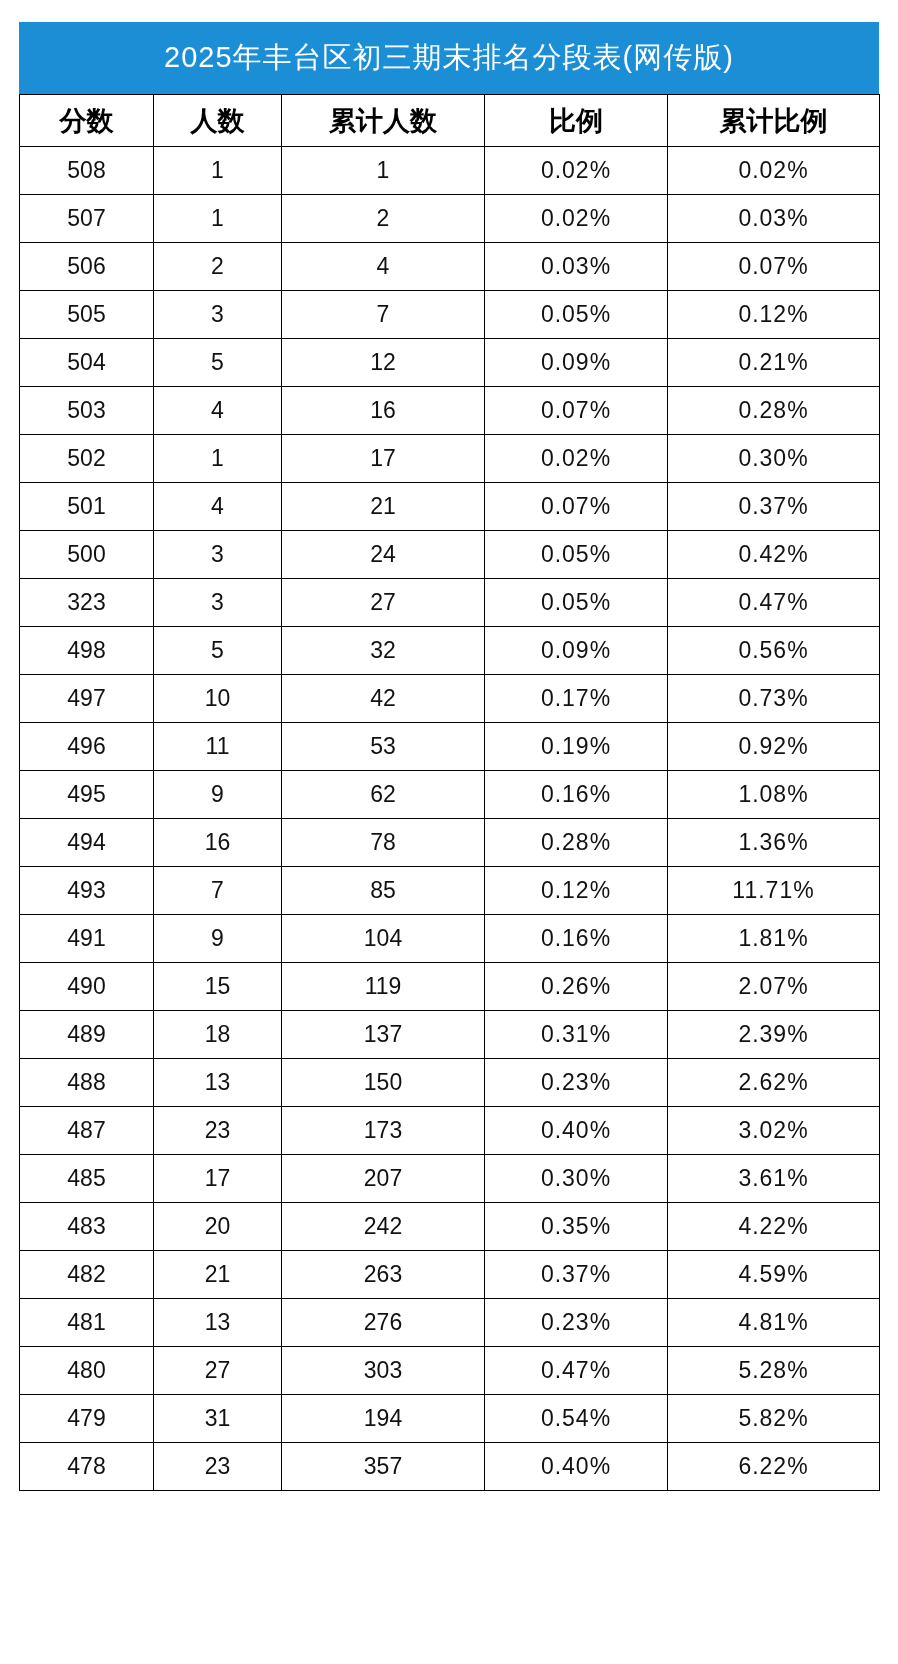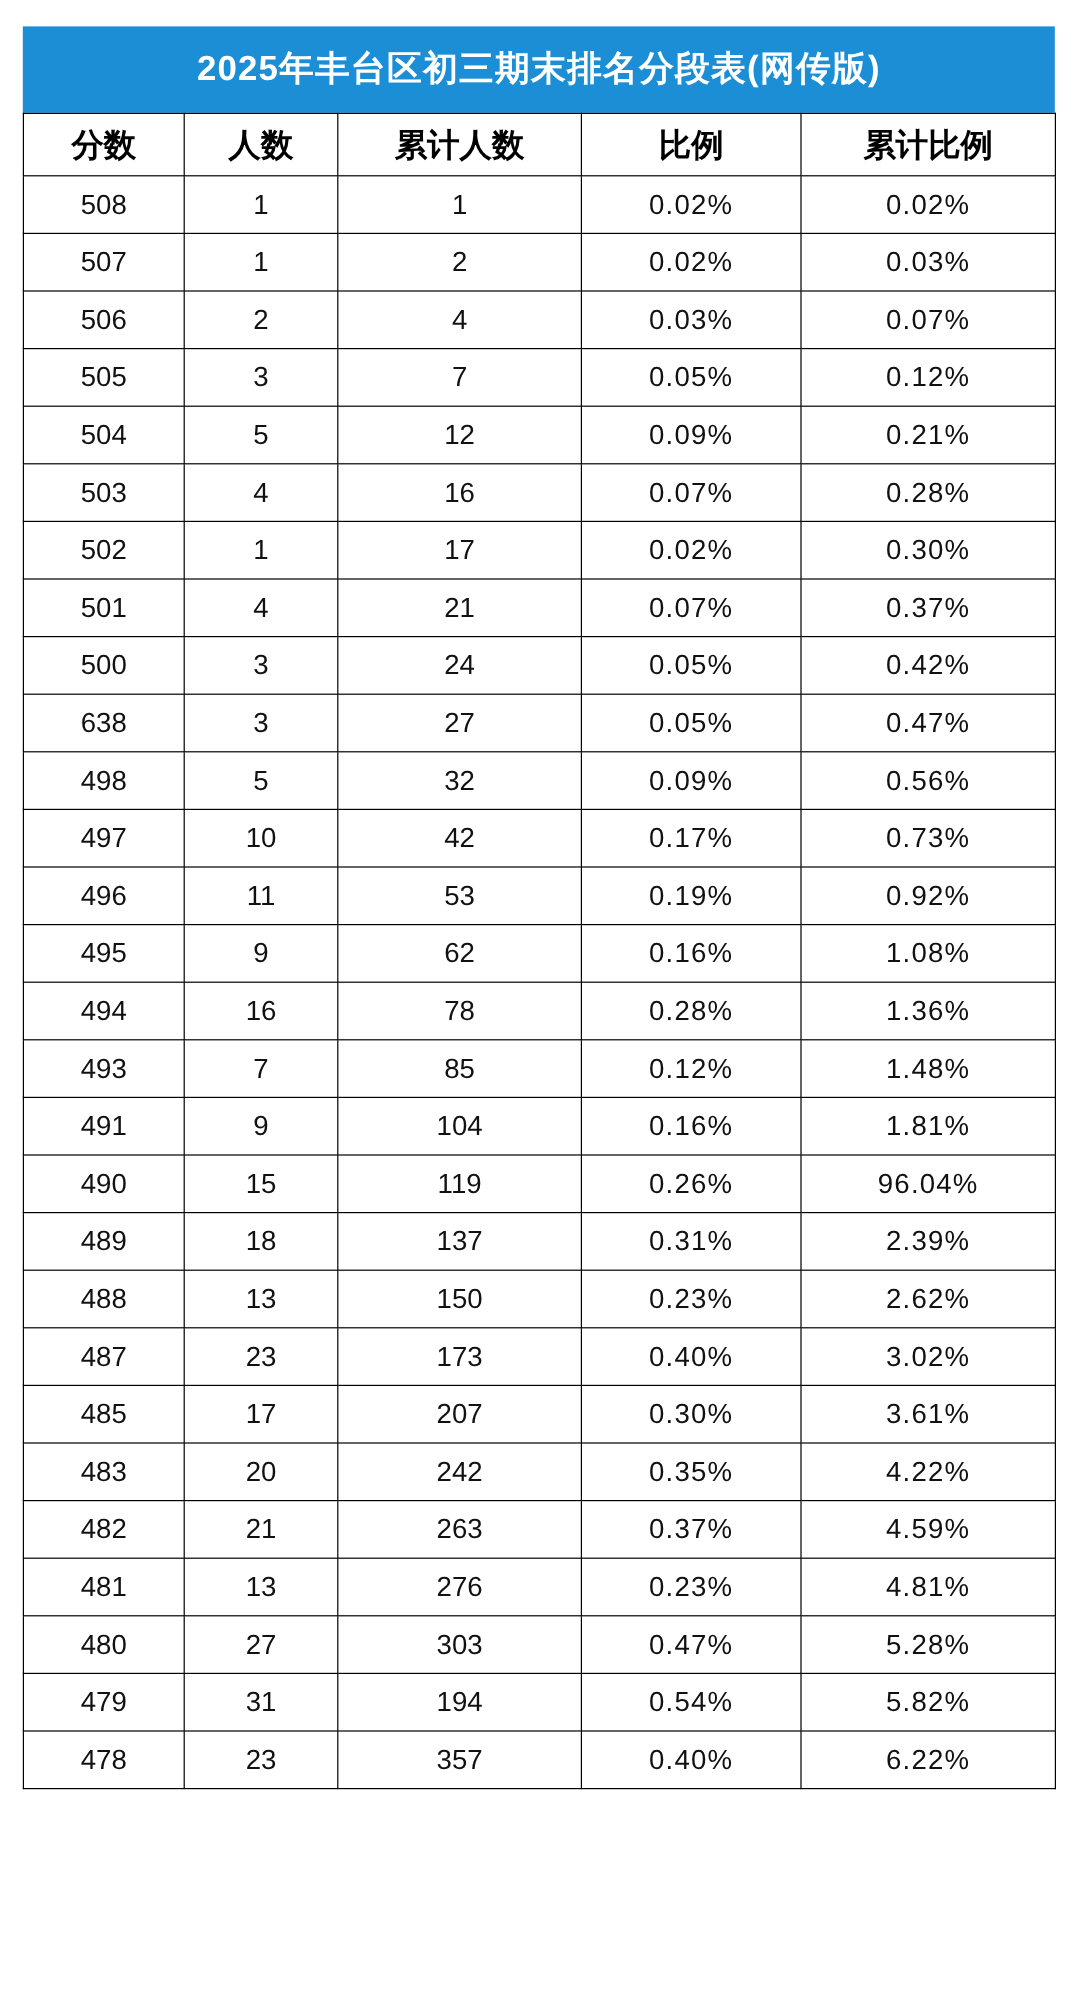--- a/index.html
+++ b/index.html
@@ -23,21 +23,21 @@
     padding: 22px 19px 0 19px;
   }
   .title-bar {
     background: #1b8ed6;
     color: #ffffff;
     height: 72px;
     display: flex;
     align-items: center;
     justify-content: center;
     font-size: 29px;
-    font-weight: bold;
+    font-weight: normal;
     letter-spacing: 1px;
     box-sizing: border-box;
   }
   table.rank-table {
     width: 100%;
     border-collapse: collapse;
     table-layout: fixed;
     border-radius: 31px;
   }
   table.rank-table th,
@@ -148,21 +148,21 @@
           <td class="pct">0.37%</td>
         </tr>
         <tr>
           <td>500</td>
           <td>3</td>
           <td>24</td>
           <td class="pct">0.05%</td>
           <td class="pct">0.42%</td>
         </tr>
         <tr>
-          <td>638</td>
+          <td>323</td>
           <td>3</td>
           <td>27</td>
           <td class="pct">0.05%</td>
           <td class="pct">0.47%</td>
         </tr>
         <tr>
           <td>498</td>
           <td>5</td>
           <td>32</td>
           <td class="pct">0.09%</td>
@@ -194,35 +194,35 @@
           <td>16</td>
           <td>78</td>
           <td class="pct">0.28%</td>
           <td class="pct">1.36%</td>
         </tr>
         <tr>
           <td>493</td>
           <td>7</td>
           <td>85</td>
           <td class="pct">0.12%</td>
-          <td class="pct">1.48%</td>
+          <td class="pct">11.71%</td>
         </tr>
         <tr>
           <td>491</td>
           <td>9</td>
           <td>104</td>
           <td class="pct">0.16%</td>
           <td class="pct">1.81%</td>
         </tr>
         <tr>
           <td>490</td>
           <td>15</td>
           <td>119</td>
           <td class="pct">0.26%</td>
-          <td class="pct">96.04%</td>
+          <td class="pct">2.07%</td>
         </tr>
         <tr>
           <td>489</td>
           <td>18</td>
           <td>137</td>
           <td class="pct">0.31%</td>
           <td class="pct">2.39%</td>
         </tr>
         <tr>
           <td>488</td>

